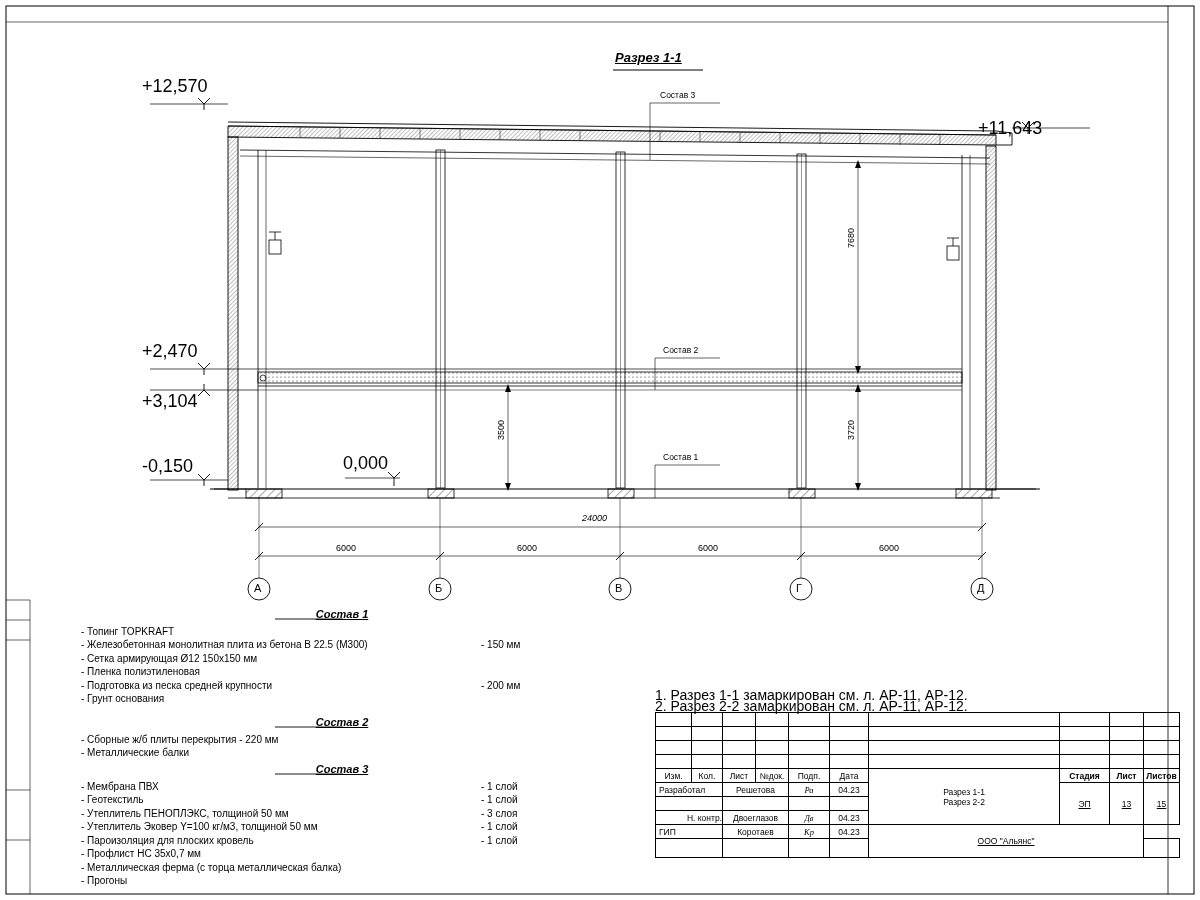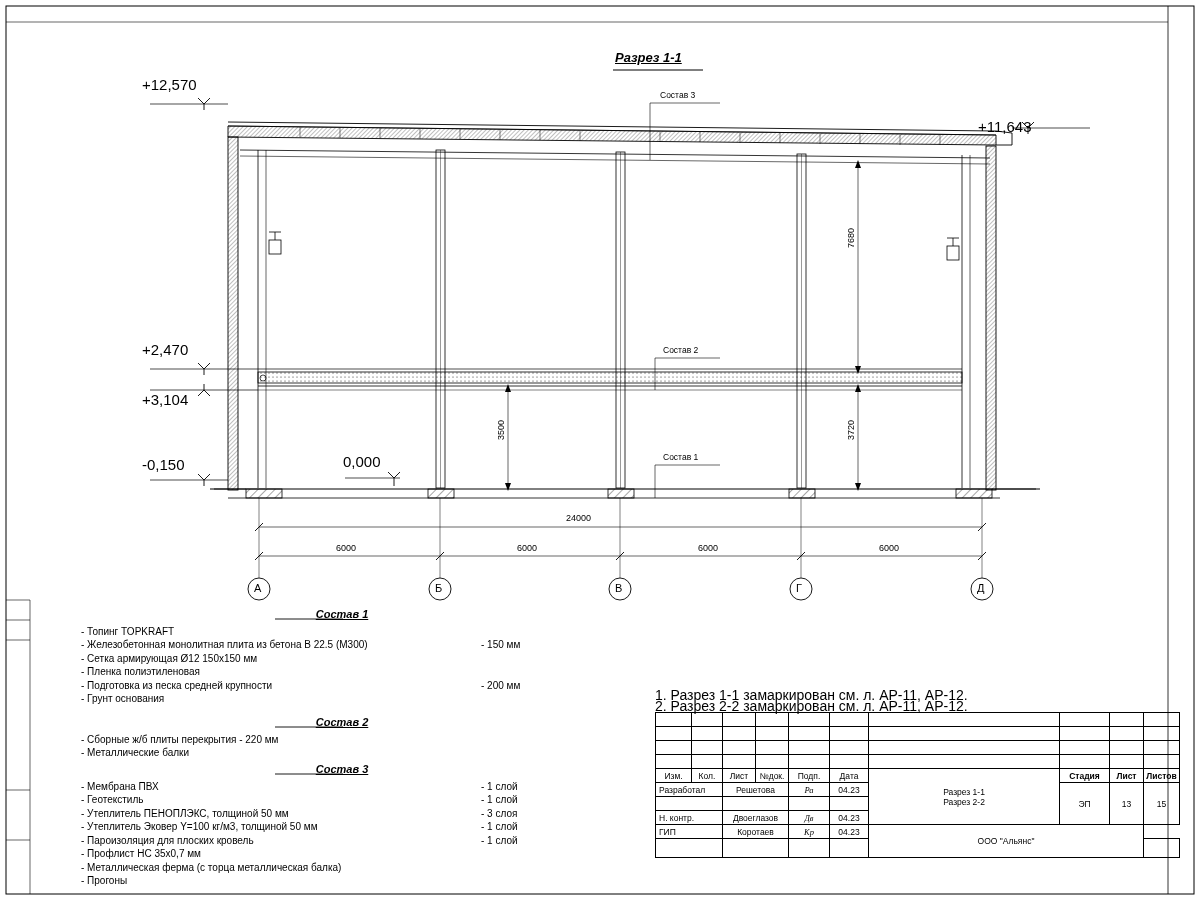--- a/index.html
+++ b/index.html
@@ -12,21 +12,21 @@
     overflow:hidden;
   }
   .sheet{position:absolute;inset:0;}
   svg{display:block;}
   
   .title-main{
     position:absolute;left:615px;top:50px;
     font-size:13px;font-style:italic;font-weight:bold;
     text-decoration:underline;
   }
-  .lvl{position:absolute;font-size:15px;}
+  .lvl{position:absolute;font-size:18px;}
   .dimtxt{position:absolute;font-size:9px;}
   .sostav-tag{position:absolute;font-size:8.5px;}
   .axis-lbl{position:absolute;font-size:11px;}
 
   .spec{position:absolute;font-size:10px;line-height:13.5px;white-space:nowrap;}
   .spec .hdr{
     display:block;text-align:center;font-style:italic;font-weight:bold;
     text-decoration:underline;font-size:11px;margin:4px 0 3px 0;
   }
   .spec .row{display:block;position:relative;margin-left:9px;}
@@ -36,21 +36,21 @@
 
   
   .stamp{position:absolute;left:655px;top:712px;}
   table.stamp-t{border-collapse:collapse;}
   table.stamp-t td{
     border:0.8px solid #000;font-size:8.5px;text-align:center;
     padding:0;height:13px;
   }
   .bld{font-weight:bold;}
   .sig{font-family:"Liberation Serif", serif;font-style:italic;font-size:11px;}
-  .big{font-size:11px;}
+  .big{font-size:11px;text-decoration:underline;}
 </style>
 </head>
 <body>
 
 <div class="sheet">
 
   <svg width="1200" height="900" viewBox="0 0 1200 900">
     <defs>
       <pattern id="hatch" width="6" height="6" patternUnits="userSpaceOnUse" patternTransform="rotate(45)">
         <line x1="0" y1="0" x2="0" y2="6" stroke="#000" stroke-width="0.7"></line>
@@ -239,21 +239,21 @@
   <div class="lvl" style="left:343px;top:453px;">0,000</div>
 
   <div class="sostav-tag" style="left:660px;top:90px;">Состав 3</div>
   <div class="sostav-tag" style="left:663px;top:345px;">Состав 2</div>
   <div class="sostav-tag" style="left:663px;top:452px;">Состав 1</div>
 
   <div class="dimtxt" style="left:846px;top:248px;transform:rotate(-90deg);transform-origin:left top;">7680</div>
   <div class="dimtxt" style="left:496px;top:440px;transform:rotate(-90deg);transform-origin:left top;">3500</div>
   <div class="dimtxt" style="left:846px;top:440px;transform:rotate(-90deg);transform-origin:left top;">3720</div>
 
-  <div class="dimtxt" style="left:566px;top:513px;">24000</div>
+  <div class="dimtxt" style="left:582px;top:513px;font-style:italic;">24000</div>
   <div class="dimtxt" style="left:336px;top:543px;">6000</div>
   <div class="dimtxt" style="left:517px;top:543px;">6000</div>
   <div class="dimtxt" style="left:698px;top:543px;">6000</div>
   <div class="dimtxt" style="left:879px;top:543px;">6000</div>
 
   <div class="axis-lbl" style="left:254px;top:582px;">А</div>
   <div class="axis-lbl" style="left:435px;top:582px;">Б</div>
   <div class="axis-lbl" style="left:615px;top:582px;">В</div>
   <div class="axis-lbl" style="left:796px;top:582px;">Г</div>
   <div class="axis-lbl" style="left:977px;top:582px;">Д</div>
@@ -409,21 +409,21 @@
         <td rowspan="3" class="big">13</td>
         <td rowspan="3" class="big">15</td>
       </tr>
       <tr>
         <td colspan="2"></td>
             <td colspan="2"></td>
             <td></td>
             <td></td>
       </tr>
       <tr>
-        <td colspan="2" style="text-align:left;padding-left:3px;">Н. контр.</td>
+        <td colspan="2" style="text-align:right;padding-left:3px;">Н. контр.</td>
         <td colspan="2">Двоеглазов</td>
         <td class="sig">Дв</td>
         <td>04.23</td>
       </tr>
       <tr>
         <td colspan="2" style="text-align:left;padding-left:3px;">ГИП</td>
         <td colspan="2">Коротаев</td>
         <td class="sig">Кр</td>
         <td>04.23</td>
         <td rowspan="2" colspan="3" class="big">ООО "Альянс"</td>

